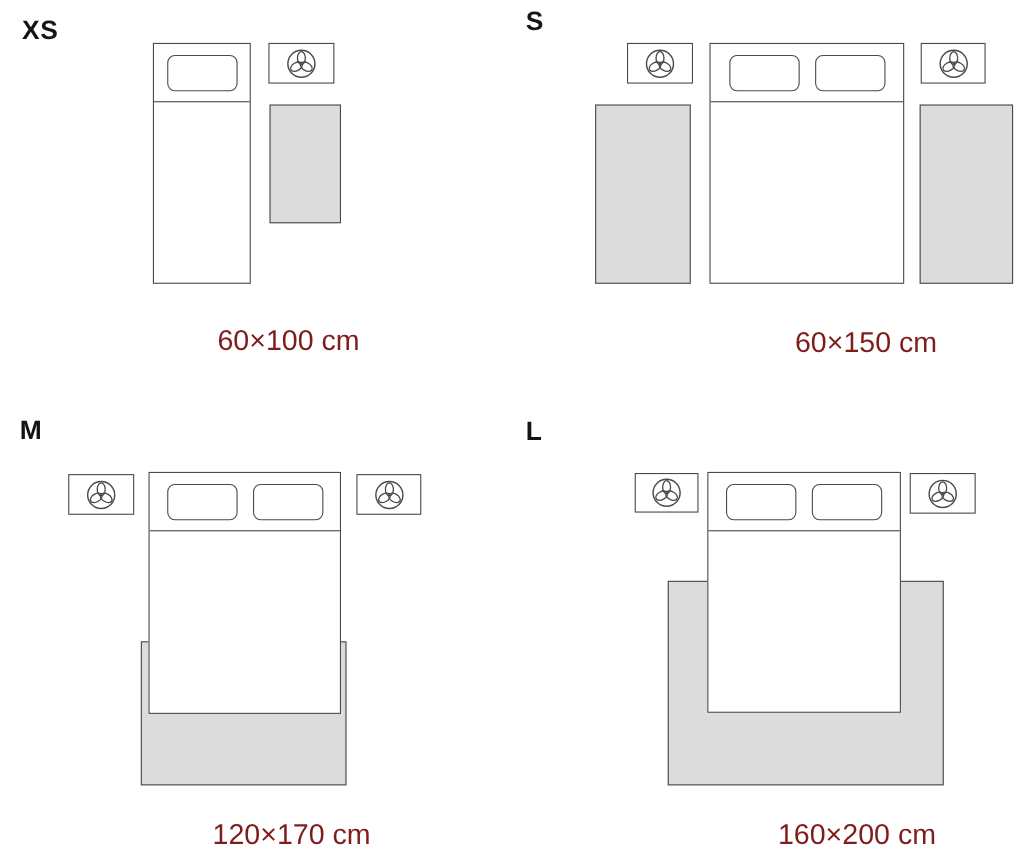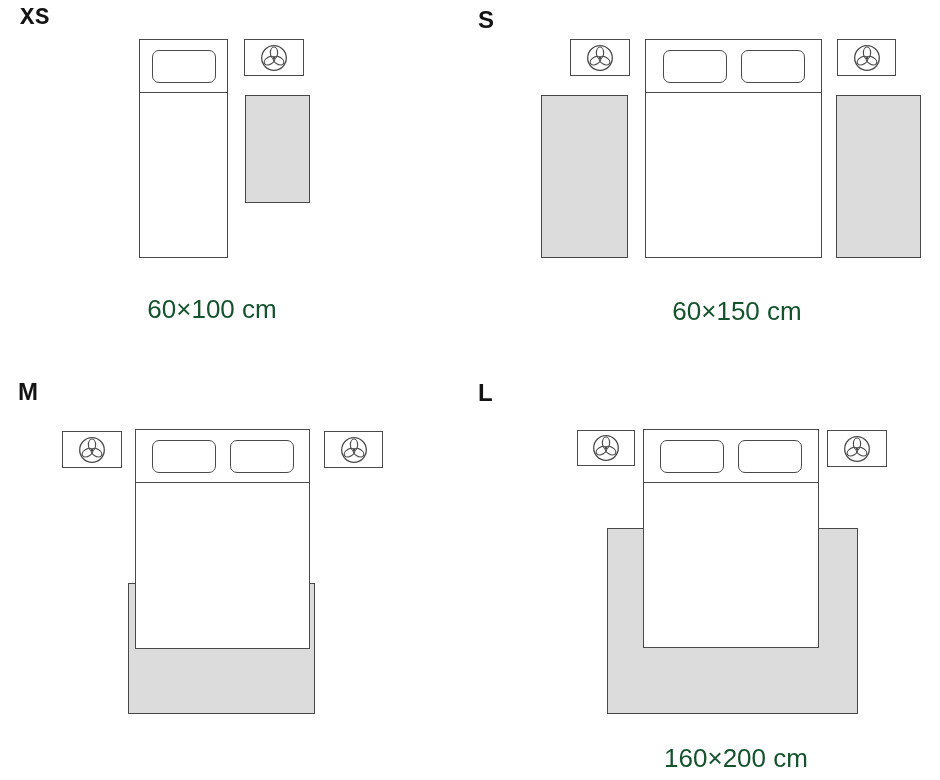--- a/index.html
+++ b/index.html
@@ -21,24 +21,24 @@
   .size-label {
     position: absolute;
     font-size: 24px;
     font-weight: 700;
     color: #141414;
     letter-spacing: 0.5px;
   }
   .caption {
     position: absolute;
     width: 230px;
-    text-align: center;
+    text-align: right;
     font-size: 26px;
     font-weight: 400;
-    color: #14532d;
+    color: #7f1d1d;
   }
   .bed {
     position: absolute;
     box-sizing: border-box;
     background: #ffffff;
     border: 1.5px solid #4a4a4a;
     z-index: 2;
   }
   .headboard {
     box-sizing: border-box;
@@ -77,21 +77,21 @@
   .plant-icon-svg {
     display: block;
   }
 </style>
 </head>
 <body>
 
 <div class="canvas">
 
   <section class="quadrant" style="left:0; top:0; width:470px; height:350px;">
-    <div class="size-label" style="left:20px; top:4px;font-family:Liberation Mono, monospace;">XS</div>
+    <div class="size-label" style="left:20px; top:14px;">XS</div>
 
     <div class="bed" style="left:139px; top:39px; width:89px; height:219px;">
       <div class="headboard">
         <div class="pillow"></div>
       </div>
     </div>
 
     <div class="nightstand" style="left:244px; top:39px; width:60px; height:37px;">
       <svg class="plant-icon-svg" width="30" height="30" viewBox="0 0 30 30">
         <circle cx="15" cy="15" r="12.3" fill="none" stroke="#4a4a4a" stroke-width="1.3"></circle>
@@ -173,20 +173,21 @@
         <g fill="none" stroke="#4a4a4a" stroke-width="1.2">
           <ellipse cx="15" cy="9.8" rx="3.6" ry="5.8"></ellipse>
           <ellipse cx="15" cy="9.8" rx="3.6" ry="5.8" transform="rotate(120 15 15)"></ellipse>
           <ellipse cx="15" cy="9.8" rx="3.6" ry="5.8" transform="rotate(-120 15 15)"></ellipse>
         </g>
       </svg>
     </div>
 
     <div class="rug" style="left:128px; top:223px; width:187px; height:131px;"></div>
 
+    <div class="caption" style="left:107px; top:383px;">120×170 cm</div>
   </section>
 
   <section class="quadrant" style="left:470px; top:360px; width:470px; height:420px;">
     <div class="size-label" style="left:8px; top:19px;">L</div>
 
     <div class="nightstand" style="left:107px; top:70px; width:58px; height:36px;">
       <svg class="plant-icon-svg" width="30" height="30" viewBox="0 0 30 30">
         <circle cx="15" cy="15" r="12.3" fill="none" stroke="#4a4a4a" stroke-width="1.3"></circle>
         <g fill="none" stroke="#4a4a4a" stroke-width="1.2">
           <ellipse cx="15" cy="9.8" rx="3.6" ry="5.8"></ellipse>

